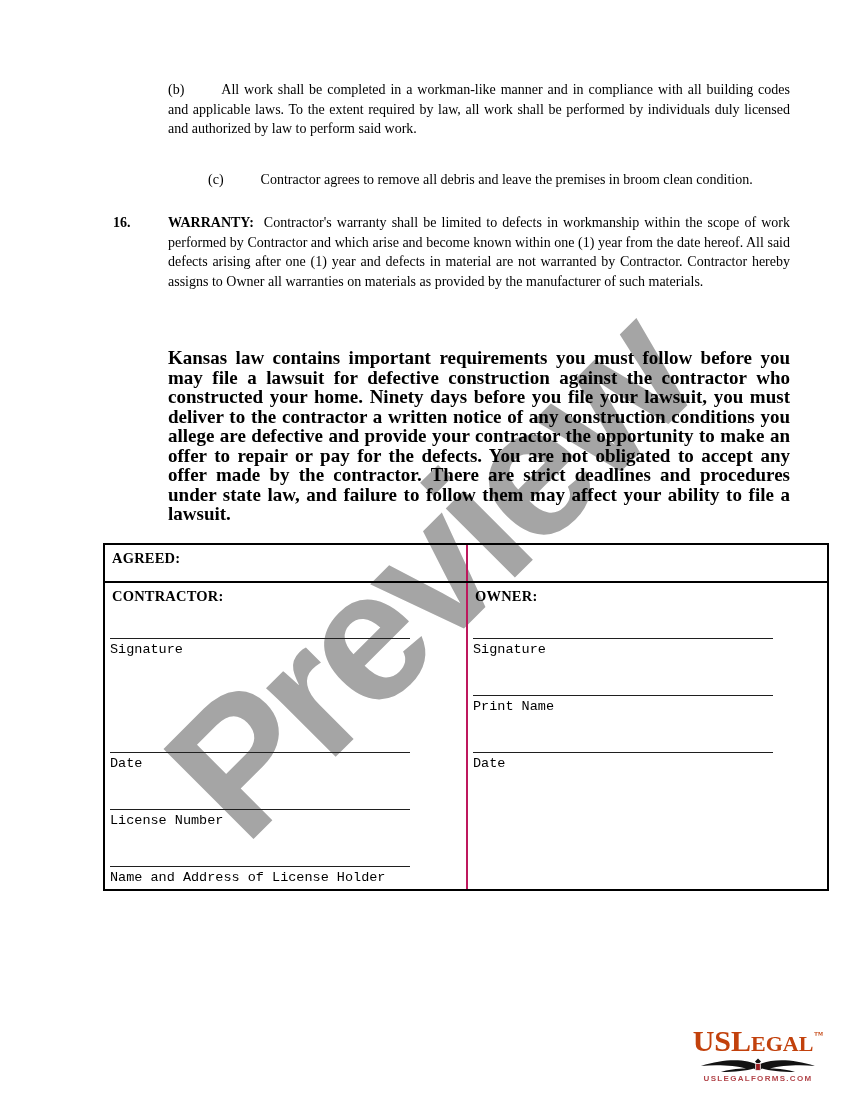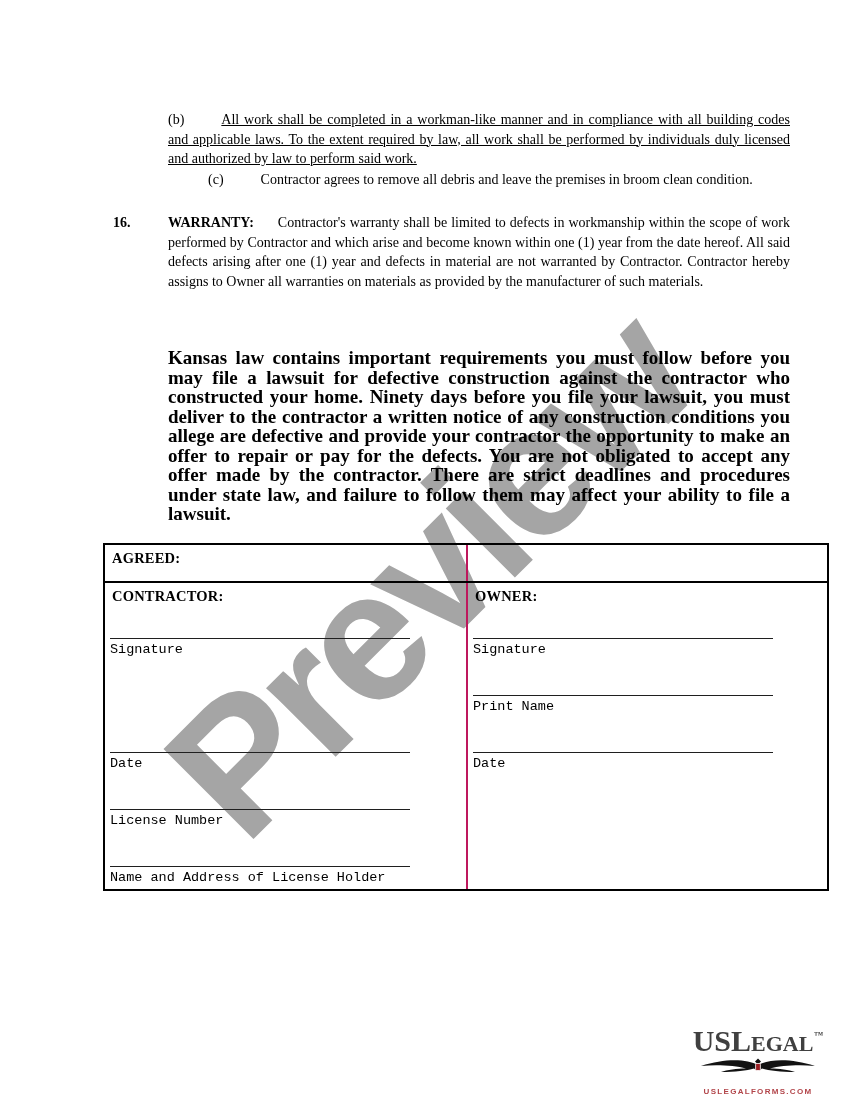--- a/index.html
+++ b/index.html
@@ -16,30 +16,30 @@
     font-size:185px; letter-spacing:-8px; color:#a5a5a5; white-space:nowrap;
     user-select:none;
   }
 
   
   .para {
     position:absolute; left:168px; width:622px;
     font-size:14px; line-height:19.5px; text-align:justify;
   }
   .p-label { display:inline-block; margin-right:37px; }
-  #para-b { top:96px;text-decoration:underline; }
+  #para-b { top:66px; }
   #para-c { top:156px;margin-left:40px; }
 
   .num-para {
     position:absolute; left:113px; top:213px; width:677px;
     display:flex; font-size:14px; line-height:19.5px;
   }
   .num-para .sec-num { width:55px; flex:none; font-weight:bold; }
   .num-para .sec-body { width:622px; text-align:justify; }
-  .num-para .sec-heading { font-weight:bold; margin-right:24px; }
+  .num-para .sec-heading { font-weight:bold; margin-right:10px; }
 
   #para-kansas { top:329px; font-weight:bold; font-size:19px; }
 
   
   .sig-table {
     position:absolute; left:103px; top:543px; width:726px; height:348px;
     border:2px solid #000; box-sizing:border-box;
     display:flex; flex-direction:column;
   }
   .t-row { display:flex; box-sizing:border-box; }
@@ -54,29 +54,29 @@
     border-top:1.5px solid #1f1f1f; padding-top:3px;
     font-size:13.5px; line-height:15px;font-family:Liberation Mono, monospace;
   }
   .f-1 { top:55px; } .f-2 { top:112px; } .f-3 { top:169px; }
   .f-4 { top:226px; } .f-5 { top:283px; }
 
   
   .logo { position:absolute; left:691px; top:1026px; width:134px; text-align:center; }
   .brand {
     font-family:"Liberation Serif", serif; font-weight:bold;
-    color:#404040; line-height:1; white-space:nowrap;
+    color:#c2410c; line-height:1; white-space:nowrap;
   }
   .brand .lg { font-size:30px; }
   .brand .sm { font-size:22px; }
   .brand .tm { font-size:9px; vertical-align:13px; margin-left:1px; }
   .eagle { display:block; margin:2px auto 0; }
   .site {
     font-family:"Liberation Sans", sans-serif; font-size:8px; font-weight:bold;
-    letter-spacing:1.3px; color:#b2454a; margin-top:14px; white-space:nowrap;
+    letter-spacing:1.3px; color:#b2454a; margin-top:1px; white-space:nowrap;
   }
 </style>
 </head>
 <body>
 
 <div class="page">
 
   <div class="watermark">Preview</div>
 
   <p class="para" id="para-b"><span class="p-label">(b)</span><span>All work shall be completed in a workman-like manner and in compliance with all building codes and applicable laws. To the extent required by law, all work shall be performed by individuals duly licensed and authorized by law to perform said work.</span></p>

